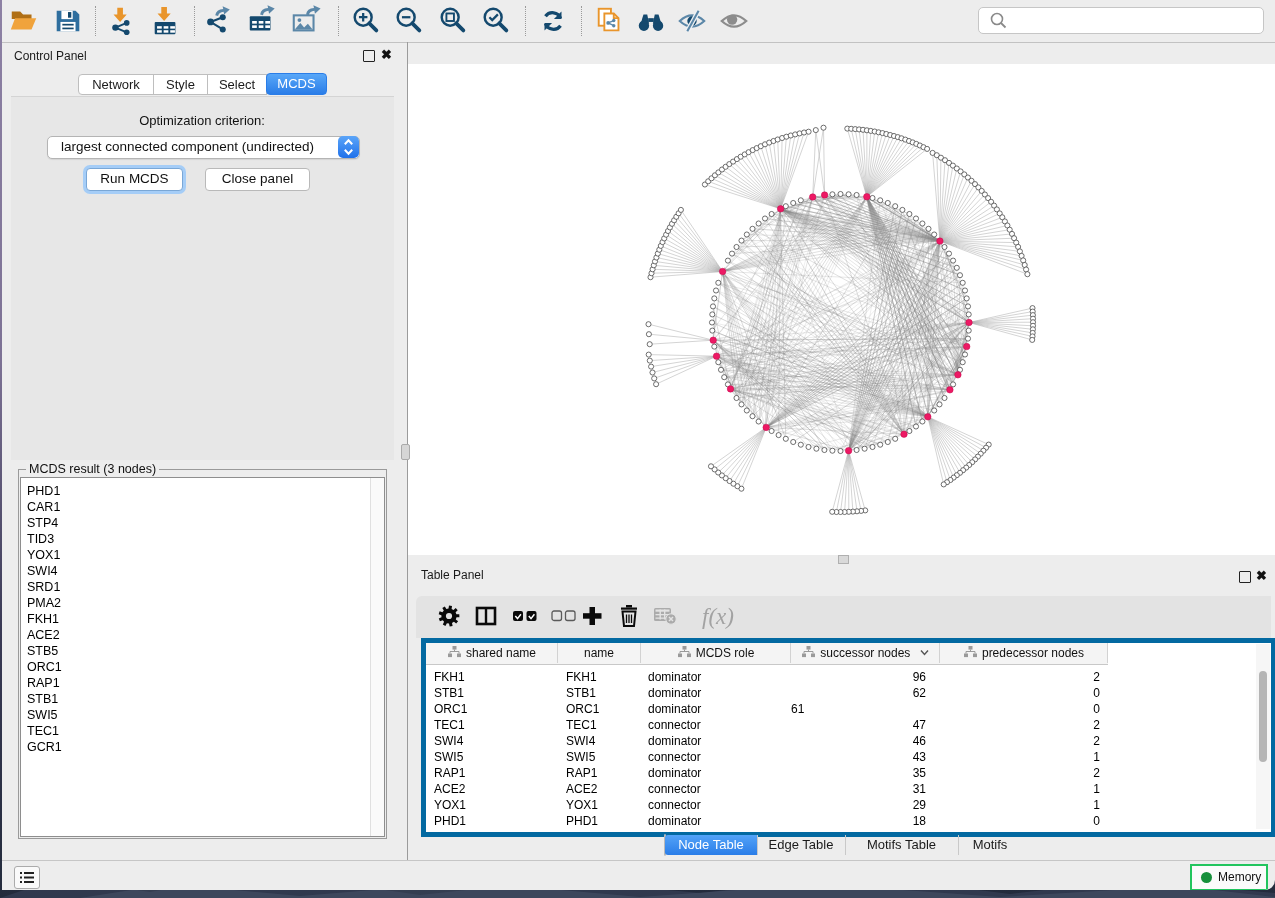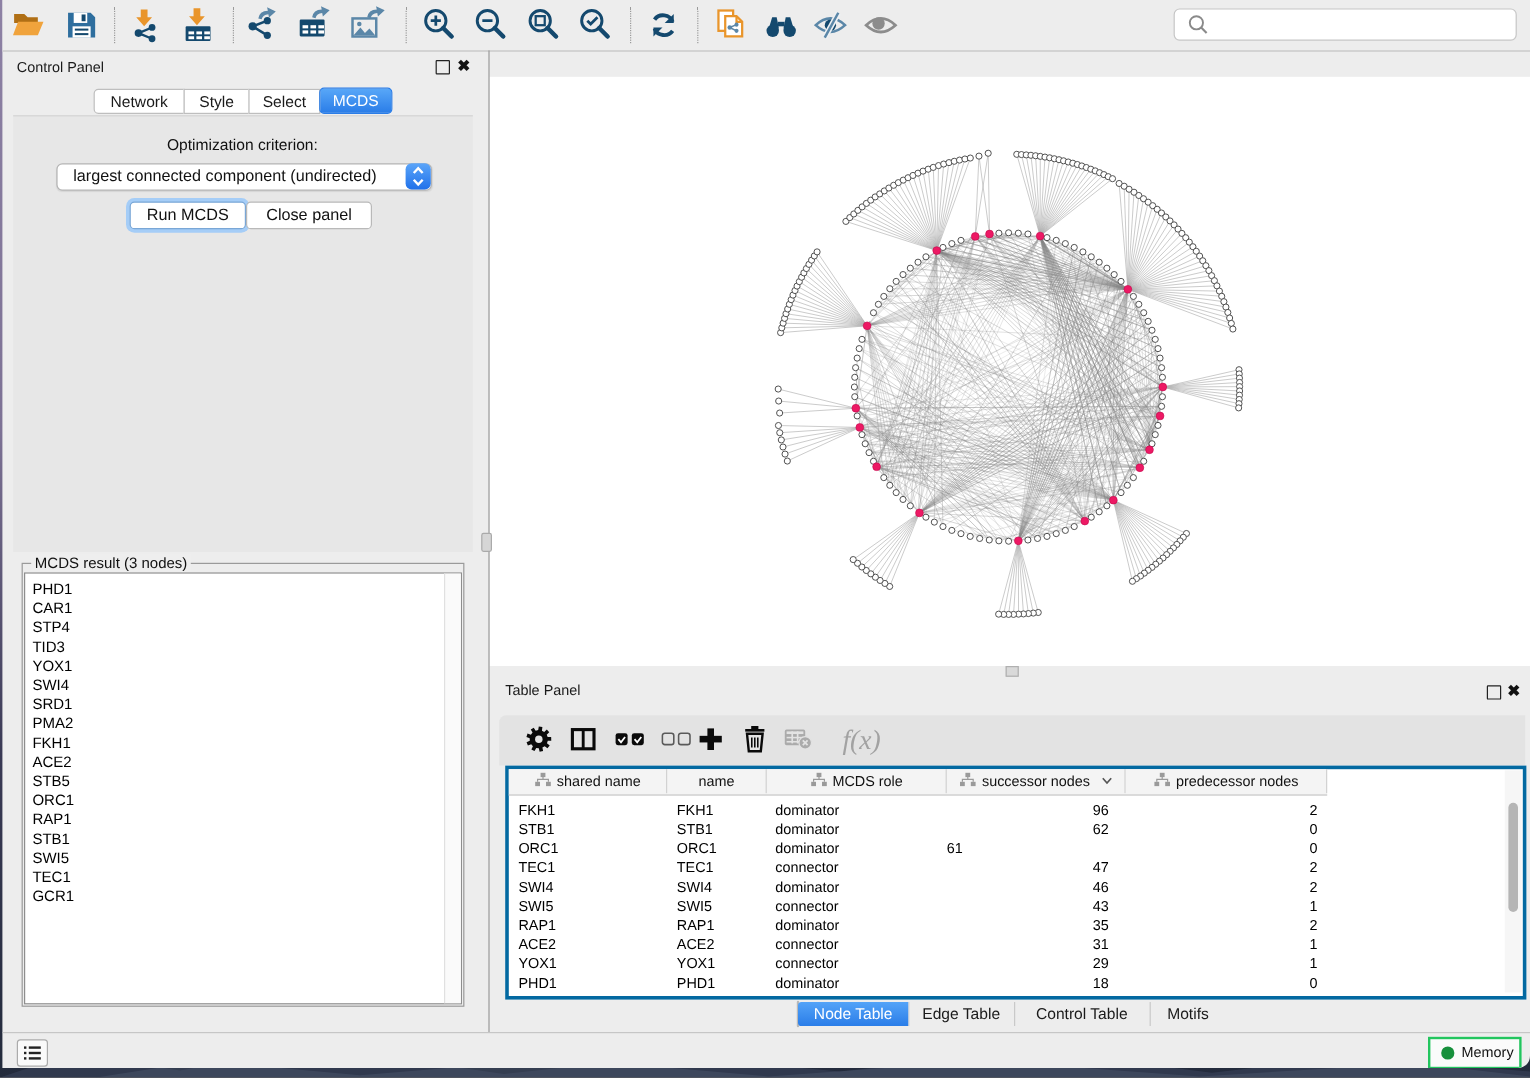--- a/index.html
+++ b/index.html
@@ -15,21 +15,21 @@
 #cp-title{position:absolute;left:12px;top:49px;font-size:12px;color:#1a1a1a;}
 .winbtn{position:absolute;top:50px;width:10px;height:10px;border:1.5px solid #222;}
 .cptab{position:absolute;top:74px;height:19px;background:#fff;border:1px solid #bebebe;font-size:13px;color:#1a1a1a;text-align:center;line-height:19px;}
 #tab-mcds{background:linear-gradient(#58a7f8,#2a7de8);color:#fff;border:1px solid #2a7de8;border-radius:4px;}
 #cp-pane{position:absolute;left:9px;top:96px;width:383px;height:363px;background:#e7e7e7;border-top:1px solid #d4d4d4;}
 #opt-label{position:absolute;left:0;top:113px;width:400px;text-align:center;font-size:13px;color:#111;}
 #cp-select{position:absolute;left:45px;top:136px;width:311px;height:21px;background:#fff;border:1px solid #b4b4b4;border-radius:5px;box-shadow:0 1px 1px rgba(0,0,0,.08);}
 #cp-select .txt{position:absolute;left:13px;top:2px;font-size:13.5px;color:#111;}
 #cp-select .spin{position:absolute;right:0px;top:-1px;width:21px;height:22px;background:linear-gradient(#5ba5f9,#2071ea);border-radius:5px;}
 .btn{position:absolute;top:168px;height:21px;background:#fff;border:1px solid #b9b9b9;border-radius:4px;font-size:13.5px;color:#111;text-align:center;line-height:20px;}
-#btn-run{left:106px;width:95px;box-shadow:0 0 0 3px #a5cdf7;border-color:#7aa7d6;}
+#btn-run{left:84px;width:95px;box-shadow:0 0 0 3px #a5cdf7;border-color:#7aa7d6;}
 #btn-close{left:203px;width:103px;}
 #fieldset{position:absolute;left:16px;top:469px;width:367px;height:368px;border:1px solid #9a9a9a;}
 #fieldset-legend{position:absolute;left:24px;top:462px;background:#eeeeee;padding:0 3px;font-size:12.5px;color:#111;}
 #mcds-list{position:absolute;left:18px;top:477px;width:363px;height:358px;background:#fff;border:1px solid #8e8e8e;}
 #mcds-list .sb{position:absolute;right:0;top:0;width:13px;height:100%;background:#fafafa;border-left:1px solid #e0e0e0;}
 #mcds-items{position:absolute;left:6px;top:5px;font-size:12.5px;color:#000;line-height:16px;white-space:pre;}
 
 #statussep{position:absolute;left:0;top:860px;width:1273px;height:0;border-top:1px solid #c6c6c6;}
 #stat-left{position:absolute;left:12px;top:866px;width:24px;height:21px;background:#fafafa;border:1px solid #ababab;border-radius:3px;}
 #stat-mem{position:absolute;left:1188px;top:864px;width:74px;height:23px;background:#fbfbfb;border:2px solid #22c55e;font-size:12px;color:#111;}
@@ -39,21 +39,21 @@
 #vsplit{position:absolute;left:405px;top:42px;width:1px;height:818px;background:#9b9b9b;}
 #vgrip{position:absolute;left:399px;top:444px;width:7px;height:14px;background:#d6d6d6;border:1px solid #aaa;border-radius:2px;}
 #netwin-title{position:absolute;left:406px;top:43px;width:867px;height:19px;background:linear-gradient(#f7f7f7,#dcdcdc);border-top:1px solid #cfcfcf;border-bottom:1px solid #a8a8a8;border-top-left-radius:7px;border-top-right-radius:7px;}
 .light{position:absolute;top:4.5px;width:11.5px;height:11.5px;border-radius:50%;}
 #netwin-title .t{position:absolute;left:294px;top:2.5px;width:414px;text-align:center;font-size:13px;color:#2b2b2b;}
 #canvas{position:absolute;left:406px;top:64px;width:869px;height:491px;background:#fff;}
 #hsplit-grip{position:absolute;left:836px;top:555px;width:9px;height:7px;background:#d9d9d9;border:1px solid #b0b0b0;}
 
 #tp-title{position:absolute;left:419px;top:568px;font-size:12px;color:#1a1a1a;}
 #tp-toolbar{position:absolute;left:414px;top:596px;width:855px;height:42px;background:#e3e3e3;border-top-left-radius:6px;}
-#tbl{position:absolute;left:419px;top:638px;width:845px;height:189px;background:#fff;border:3px solid #0369a1;}
+#tbl{position:absolute;left:419px;top:638px;width:845px;height:189px;background:#fff;border:5px solid #0369a1;}
 #tbl-head{position:absolute;left:0;top:0;width:682px;height:21px;background:#f4f4f4;border-bottom:1px solid #c8c8c8;}
 .hcell{position:absolute;top:0;height:20px;border-right:1px solid #d2d2d2;font-size:12px;color:#111;text-align:center;line-height:21px;}
 .tcell{position:absolute;font-size:12px;color:#000;height:16px;line-height:16px;}
 #tbl-sb{position:absolute;right:1px;top:1px;width:14px;height:185px;background:#f6f6f6;}
 #tbl-sb .thumb{position:absolute;left:3px;top:27px;width:8px;height:91px;background:#b5b5b5;border-radius:4px;}
 #bottom-tabs{position:absolute;left:662px;top:834px;height:20px;background:#fff;border:1px solid #b9b9b9;border-radius:4px;}
 .btab{position:absolute;top:0;height:20px;font-size:13px;color:#1a1a1a;text-align:center;line-height:20px;border-right:1px solid #c9c9c9;}
 #btab-node{background:linear-gradient(#53a3f8,#2a7de8);color:#fff;border-top-left-radius:3px;border-bottom-left-radius:3px;}
 </style>
 </head>
@@ -1371,16 +1371,16 @@
 <div class="tcell" style="left:222px;top:170px;width:140px;">dominator</div>
 <div class="tcell" style="left:365px;top:170px;width:135px;text-align:right;">18</div>
 <div class="tcell" style="left:514px;top:170px;width:160px;text-align:right;">0</div>
     <div id="tbl-sb">
         <div class="thumb"></div>
       </div>
   </div>
   <div id="bottom-tabs">
     <div class="btab" id="btab-node" style="left:0;width:92px;">Node Table</div>
     <div class="btab" style="left:92px;width:88px;">Edge Table</div>
-    <div class="btab" style="left:180px;width:113px;">Control Table</div>
+    <div class="btab" style="left:180px;width:113px;">Motifs Table</div>
     <div class="btab" style="left:293px;width:64px;border-right:none;">Motifs</div>
   </div>
 </div>
 
 </body></html>

